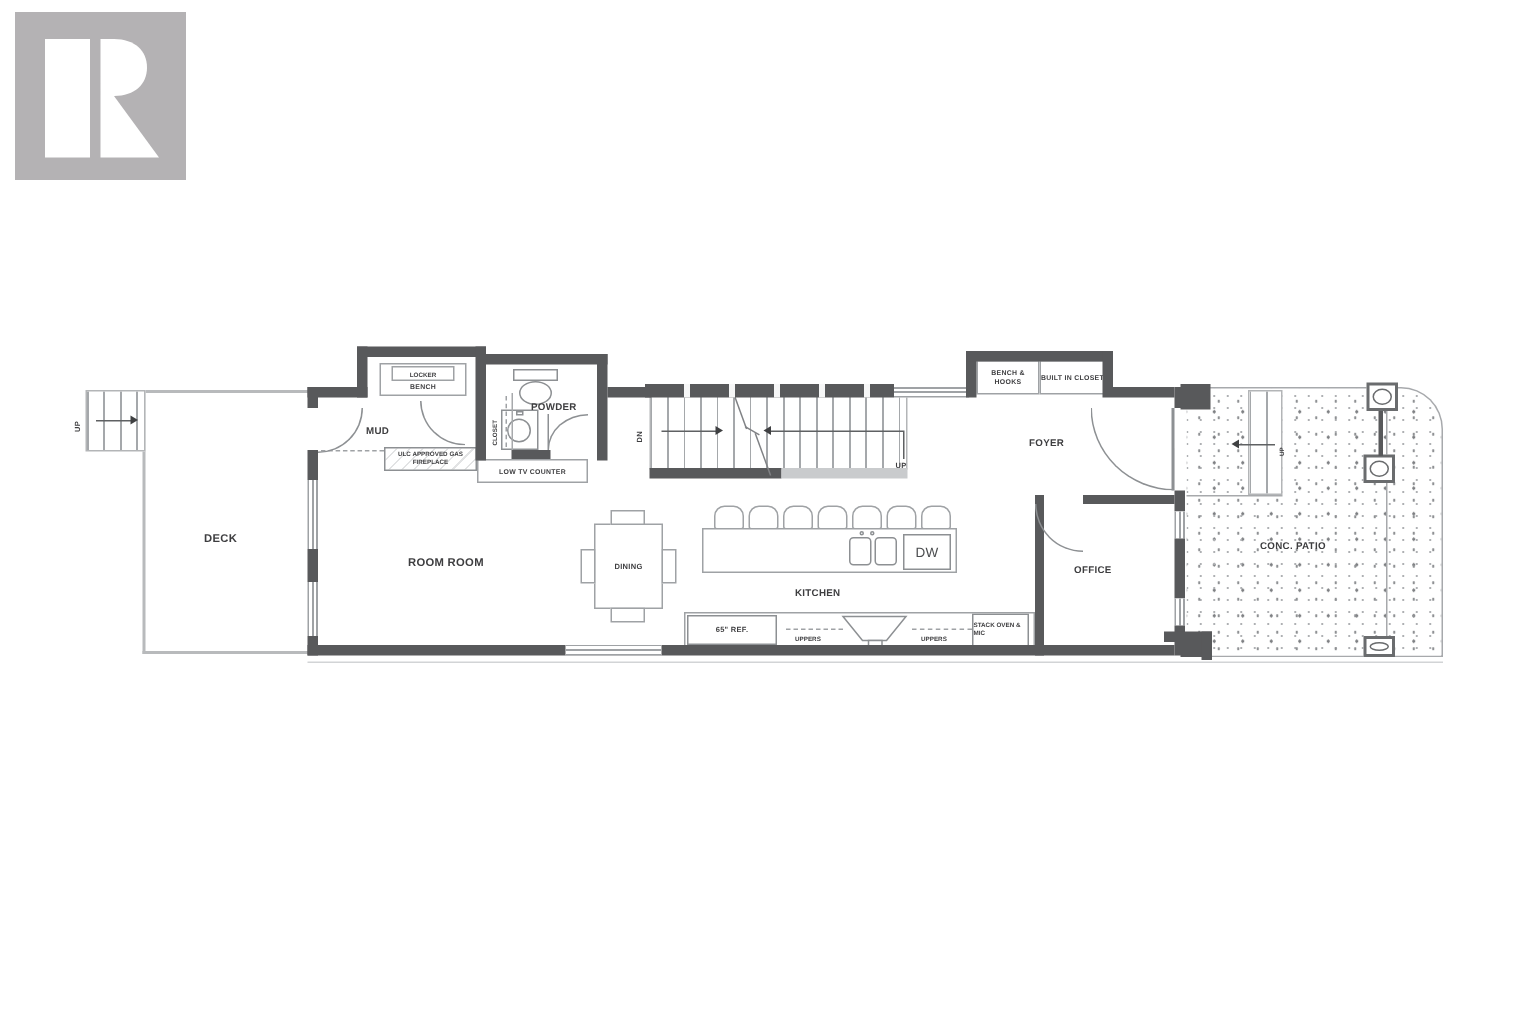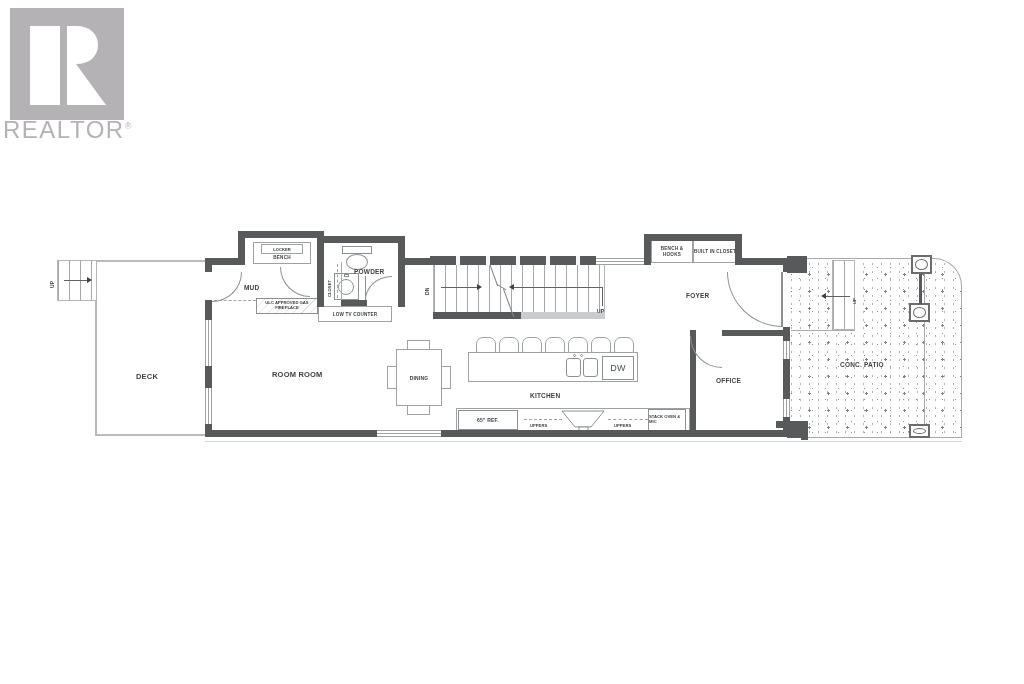--- a/index.html
+++ b/index.html
@@ -51,21 +51,20 @@
 
 <div id="canvas">
 
   <div class="watermark-square">
     <svg width="114" height="112" viewBox="0 0 114 112">
       <rect x="20" y="18" width="30" height="79" fill="#ffffff"></rect>
       <path d="M57,18 L66,18 C80,18 88,26 88,37 C88,48 80,56 66,56 L57,56 Z" fill="#ffffff"></path>
       <polygon points="57,56 66,56 96,97 57,97" fill="#ffffff"></polygon>
     </svg>
   </div>
-  <div class="watermark-text"><span>REALTOR</span><sup>®</sup></div>
 
   <div class="patio-tex" style="left:791px;top:259px;width:170px;height:178px;"></div>
   <div class="patio-outline" style="left:790px;top:258px;width:172px;height:180px;"></div>
   <div class="thin" style="left:924px;top:262px;width:1px;height:174px;"></div>
   <div class="treads-v" style="left:832px;top:260px;width:23px;height:70px;background-color:#fff;"></div>
   <div class="thin" style="left:791px;top:330px;width:64px;height:1px;"></div>
   <div class="aline" style="left:826px;top:296px;width:24px;"></div>
   <div class="ah-l" style="left:821px;top:293px;"></div>
   <div class="lbl f4 vrot" style="left:852px;top:304px;">UP</div>
   <div class="colsolid" style="left:787px;top:256px;width:20px;height:17px;"></div>
@@ -81,21 +80,21 @@
   <div class="colsolid" style="left:787px;top:426px;width:20px;height:12px;"></div>
   <div class="colsolid" style="left:919px;top:274px;width:3px;height:30px;"></div>
   <div class="lbl f6" style="left:840px;top:361px;">CONC. PATIO</div>
   <div class="faint" style="left:205px;top:441px;width:757px;height:1px;"></div>
 
   <div class="abs" style="left:95px;top:260px;width:111px;height:176px;border:2px solid #b8babc;border-right:none;box-sizing:border-box;"></div>
   <div class="treads-v" style="left:57px;top:260px;width:40px;height:41px;background-color:#fff;"></div>
   <div class="aline" style="left:64px;top:280px;width:24px;"></div>
   <div class="ah-r" style="left:87px;top:277px;"></div>
   <div class="lbl f5 vrot" style="left:49px;top:288px;">UP</div>
-  <div class="lbl f7" style="left:136px;top:372px;">DECK</div>
+  <div class="lbl f7" style="left:136px;top:354px;">DECK</div>
 
   <div class="tbox" style="left:456px;top:408px;width:234px;height:24px;"></div>
   <div class="fixt" style="left:458px;top:410px;width:60px;height:20px;display:flex;align-items:center;justify-content:center;">
     <span class="lbl f5" style="position:static;">65" REF.</span>
   </div>
   <div class="dashh" style="left:524px;top:419px;width:38px;"></div>
   <div class="dashh" style="left:608px;top:419px;width:40px;"></div>
   <div class="lbl f4" style="left:530px;top:423px;">UPPERS</div>
   <div class="lbl f4" style="left:614px;top:423px;">UPPERS</div>
   <svg class="abs" style="left:560px;top:410px;" width="46" height="22">

